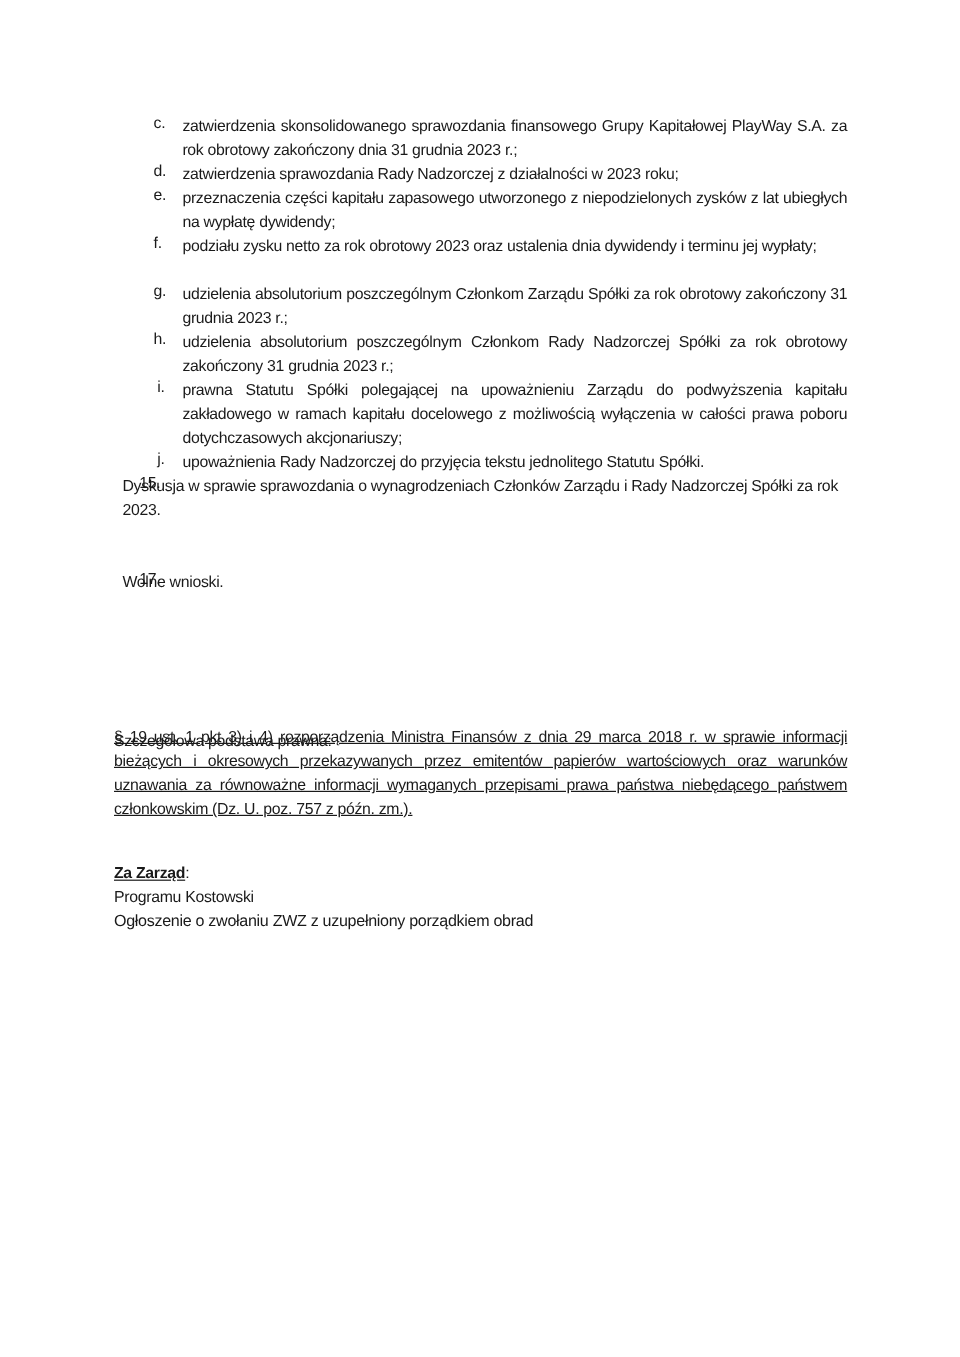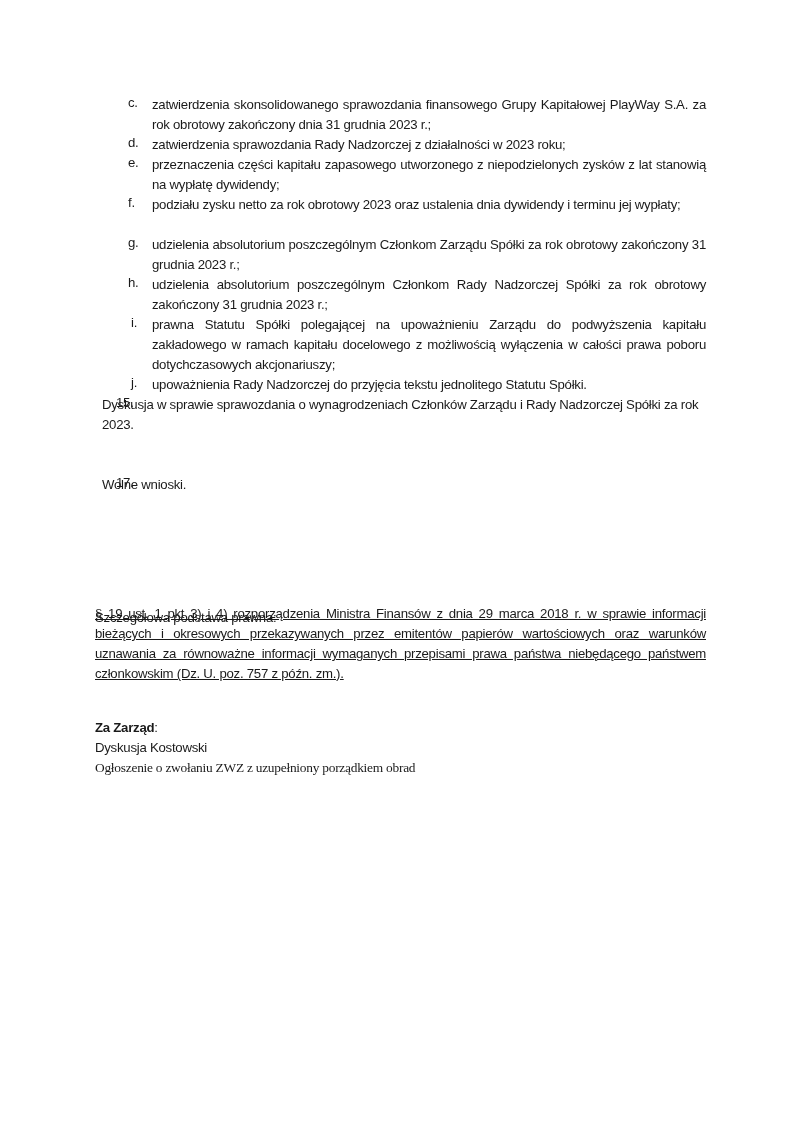--- a/index.html
+++ b/index.html
@@ -9,39 +9,39 @@
     .txt { font-family:"Liberation Sans", sans-serif; font-size:13.2px; letter-spacing:-0.25px; }
     .sub { position:absolute; left:128px; width:578px; }
     .sub .lbl { position:absolute; left:0; top:0; }
     .sub .body { margin-left:24px; line-height:20px; text-align:justify; }
     .num { position:absolute; left:102px; width:604px; }
     .num .lbl { position:absolute; left:14px; top:0; }
     .num .body { line-height:20px; }
     .para { position:absolute; left:95px; width:611px; line-height:20px; text-align:justify; }
     .last { text-align-last:left; }
     .sig { position:absolute; left:95px; line-height:20px; }
-    .last-line { font-family:Liberation Serif, serif; font-size:13.4px; }
-    b { font-weight:bold; }
+    .last-line { font-family:Liberation Sans, sans-serif; font-size:13.4px; }
+    b { font-weight:bold;text-decoration:underline; }
   </style>
 </head>
 <body>
 
 <div class="page txt">
 
   <div class="sub" style="top:95px;">
     <span class="lbl">c.</span>
     <div class="body last">zatwierdzenia skonsolidowanego sprawozdania finansowego Grupy Kapitałowej PlayWay S.A. za rok obrotowy zakończony dnia 31 grudnia 2023 r.;</div>
   </div>
   <div class="sub" style="top:135px;">
     <span class="lbl">d.</span>
     <div class="body last">zatwierdzenia sprawozdania Rady Nadzorczej z działalności w 2023 roku;</div>
   </div>
   <div class="sub" style="top:155px;">
     <span class="lbl">e.</span>
-    <div class="body last">przeznaczenia części kapitału zapasowego utworzonego z niepodzielonych zysków z lat stanowią na wypłatę dywidendy;</div>
+    <div class="body last">przeznaczenia części kapitału zapasowego utworzonego z niepodzielonych zysków z lat ubiegłych na wypłatę dywidendy;</div>
   </div>
   <div class="sub" style="top:195px;">
     <span class="lbl">f.</span>
     <div class="body last">podziału zysku netto za rok obrotowy 2023 oraz ustalenia dnia dywidendy i terminu jej wypłaty;</div>
   </div>
   <div class="sub" style="top:235px;">
     <span class="lbl">g.</span>
     <div class="body last">udzielenia absolutorium poszczególnym Członkom Zarządu Spółki za rok obrotowy zakończony 31 grudnia 2023 r.;</div>
   </div>
   <div class="sub" style="top:275px;">
@@ -66,16 +66,16 @@
     <div class="body">Wolne wnioski.</div>
   </div>
 
 
   <div class="para" style="top:608px;">Szczegółowa podstawa prawna:</div>
   <div class="para last" style="top:604px;text-decoration:underline;">§ 19 ust. 1 pkt 3) i 4) rozporządzenia Ministra Finansów z dnia 29 marca 2018 r. w sprawie informacji bieżących i okresowych przekazywanych przez emitentów papierów wartościowych oraz warunków uznawania za równoważne informacji wymaganych przepisami prawa państwa niebędącego państwem członkowskim (Dz. U. poz. 757 z późn. zm.).</div>
 
   <div class="sig" style="top:718px;">
     <b>Za Zarząd</b><span>:</span>
   </div>
-  <div class="sig" style="top:738px;">Dyskusja Kostowski</div>
+  <div class="sig" style="top:738px;">Programu Kostowski</div>
   <div class="sig last-line" style="top:758px;">Ogłoszenie o zwołaniu ZWZ z uzupełniony porządkiem obrad</div>
 
 </div>
 
 </body></html>

